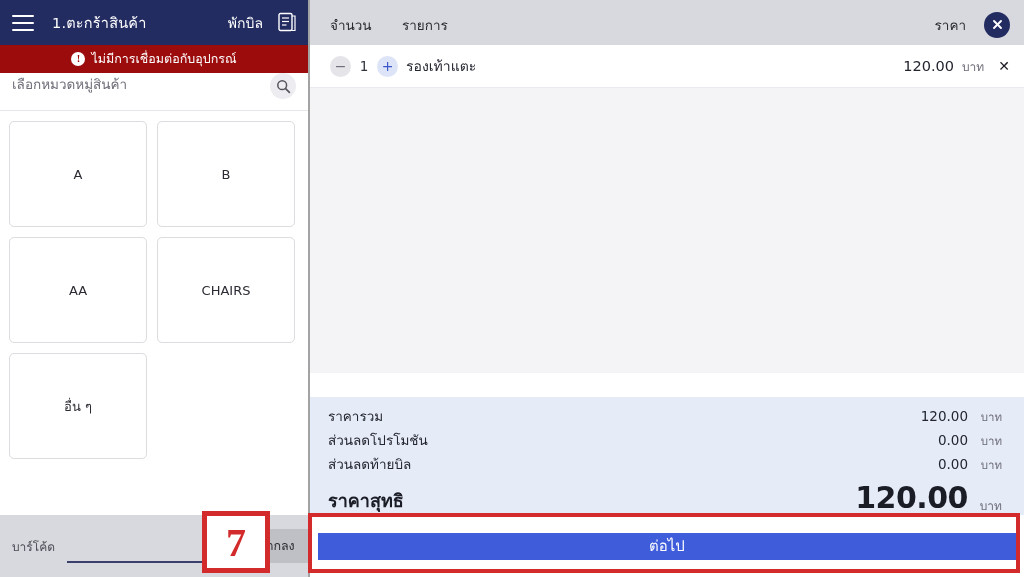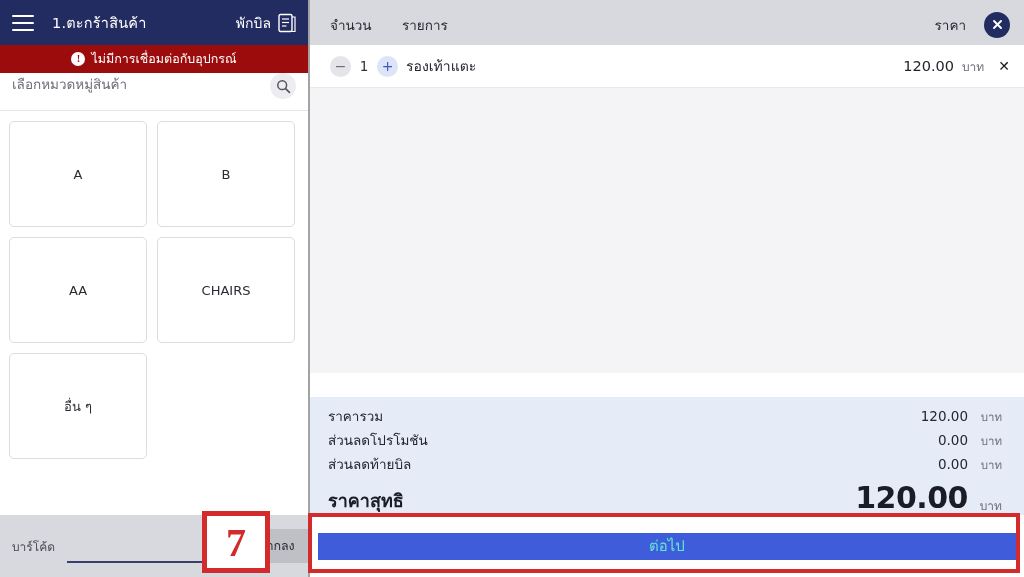--- a/index.html
+++ b/index.html
@@ -16,21 +16,21 @@
     background: #ffffff; display: flex; flex-direction: column;
     border-right: 2px solid #a3a3a3;
   }
   .topbar {
     height: 45px; background: #232c61; color: #ffffff;
     display: flex; align-items: center; padding: 0 12px; flex: 0 0 45px;
   }
   .hamburger { width: 22px; height: 16px; display:flex; flex-direction:column; justify-content:space-between; cursor:pointer; }
   .hamburger span { display:block; height:2px; background:#ffffff; border-radius:1px; }
   .topbar-title { margin-left: 18px; font-size: 14.5px; letter-spacing:.2px; }
-  .topbar-right { margin-left:auto; display:flex; align-items:center; gap:7px; }
+  .topbar-right { margin-left:auto; display:flex; align-items:flex-start; gap:15px; }
   .hold-label { font-size: 14px; }
   .bill-icon { width:18px; height:20px; position:relative; }
   .bill-icon svg { display:block; }
 
   .alertbar {
     height: 28px; background: #9c0c0c; color:#ffffff;
     display:flex; align-items:center; justify-content:center; gap:6px;
     font-size: 12.5px; flex: 0 0 28px;
   }
   .alert-dot {
@@ -118,21 +118,21 @@
   .sum-label { font-size: 13.5px; color:#23262f; }
   .sum-val { margin-left:auto; font-size: 13.5px; color:#23262f; }
   .sum-unit { width: 34px; text-align:right; font-size: 11.5px; color:#6d6d78; }
   .sum-row.total { height: 36px; align-items:flex-end; margin-top: 2px; }
   .total .sum-label { font-size: 18px; font-weight: bold; color:#1b1d26; }
   .total .sum-val { font-size: 30px; font-weight:bold; color:#1b1d26; letter-spacing:-.5px; }
   .total .sum-unit { font-size: 12px; }
 
   .next-wrap { flex: 0 0 62px; background:#ffffff; display:flex; align-items:center; padding: 0 8px; }
   .next-btn {
-    width:100%; height: 27px; background:#3f5ddb; color:#5eead4;
+    width:100%; height: 27px; background:#3f5ddb; color:#ffffff;
     display:flex; align-items:center; justify-content:center;
     font-size: 15px; cursor:pointer;
   }
 
   
   .anno-box {
     position:absolute; border: 5px solid #d32b2b; background:#ffffff;
     display:flex; align-items:center; justify-content:center;
     color:#d32b2b; font-weight:bold; font-family:"Liberation Serif", serif;
   }

